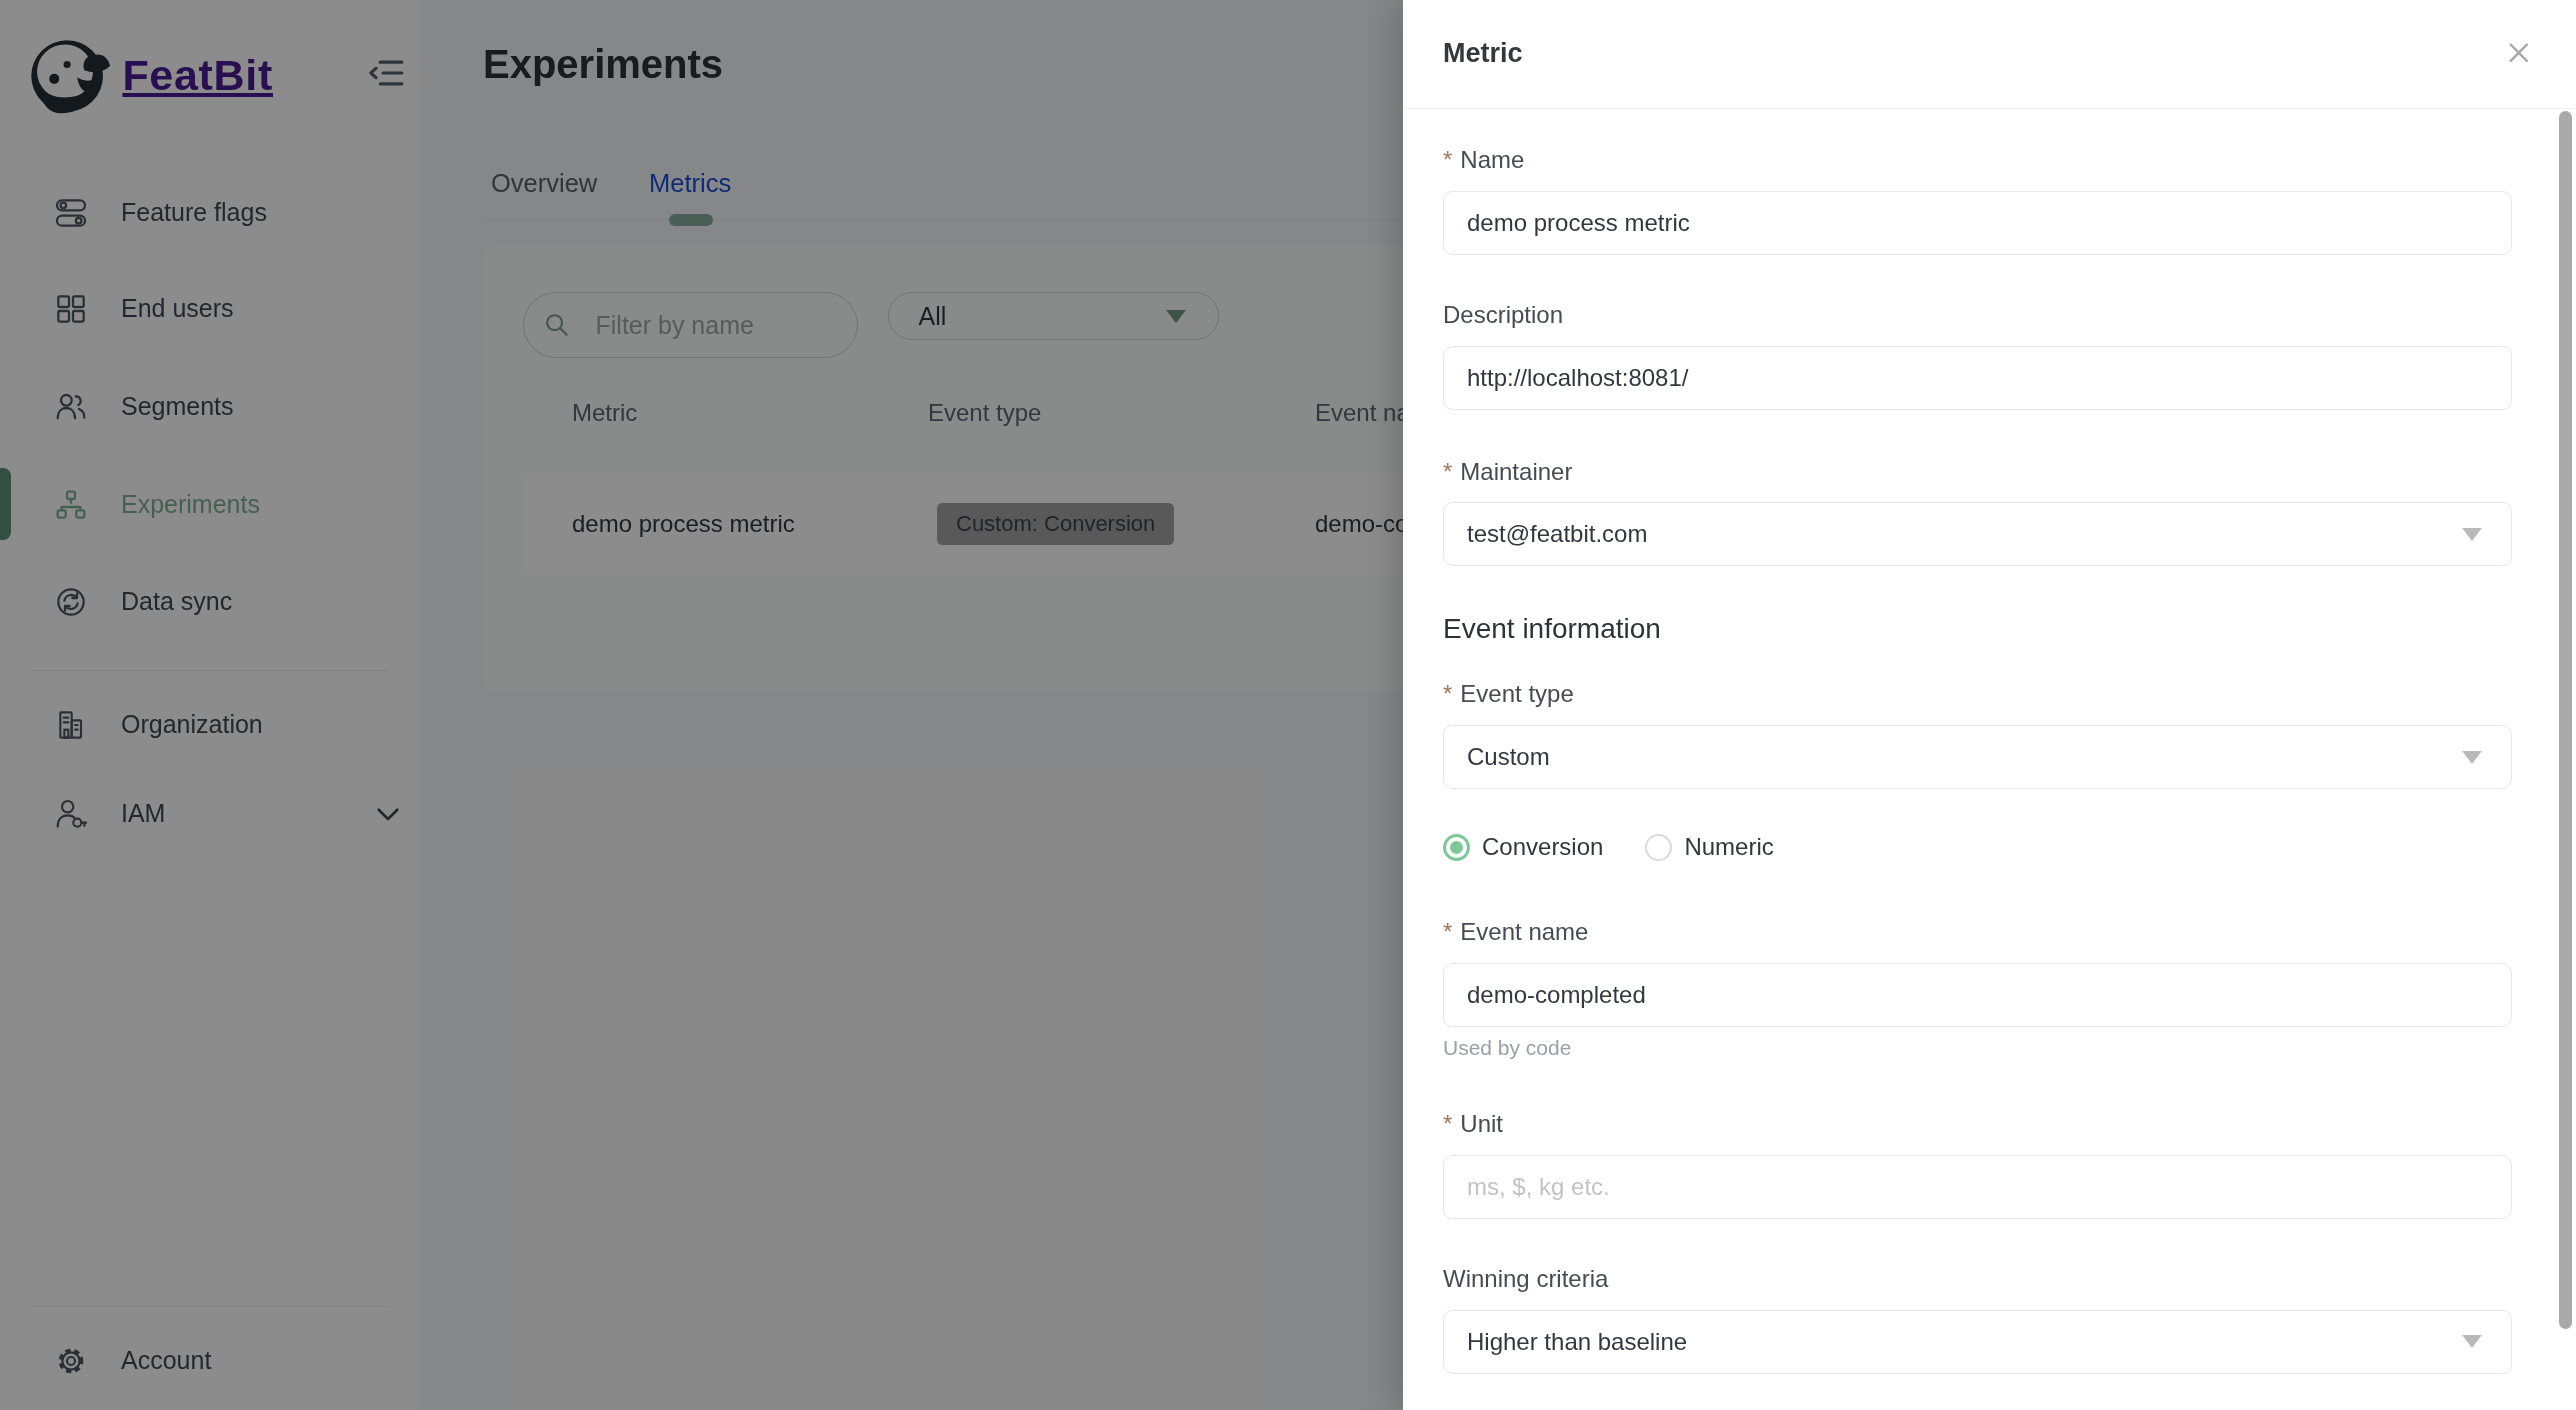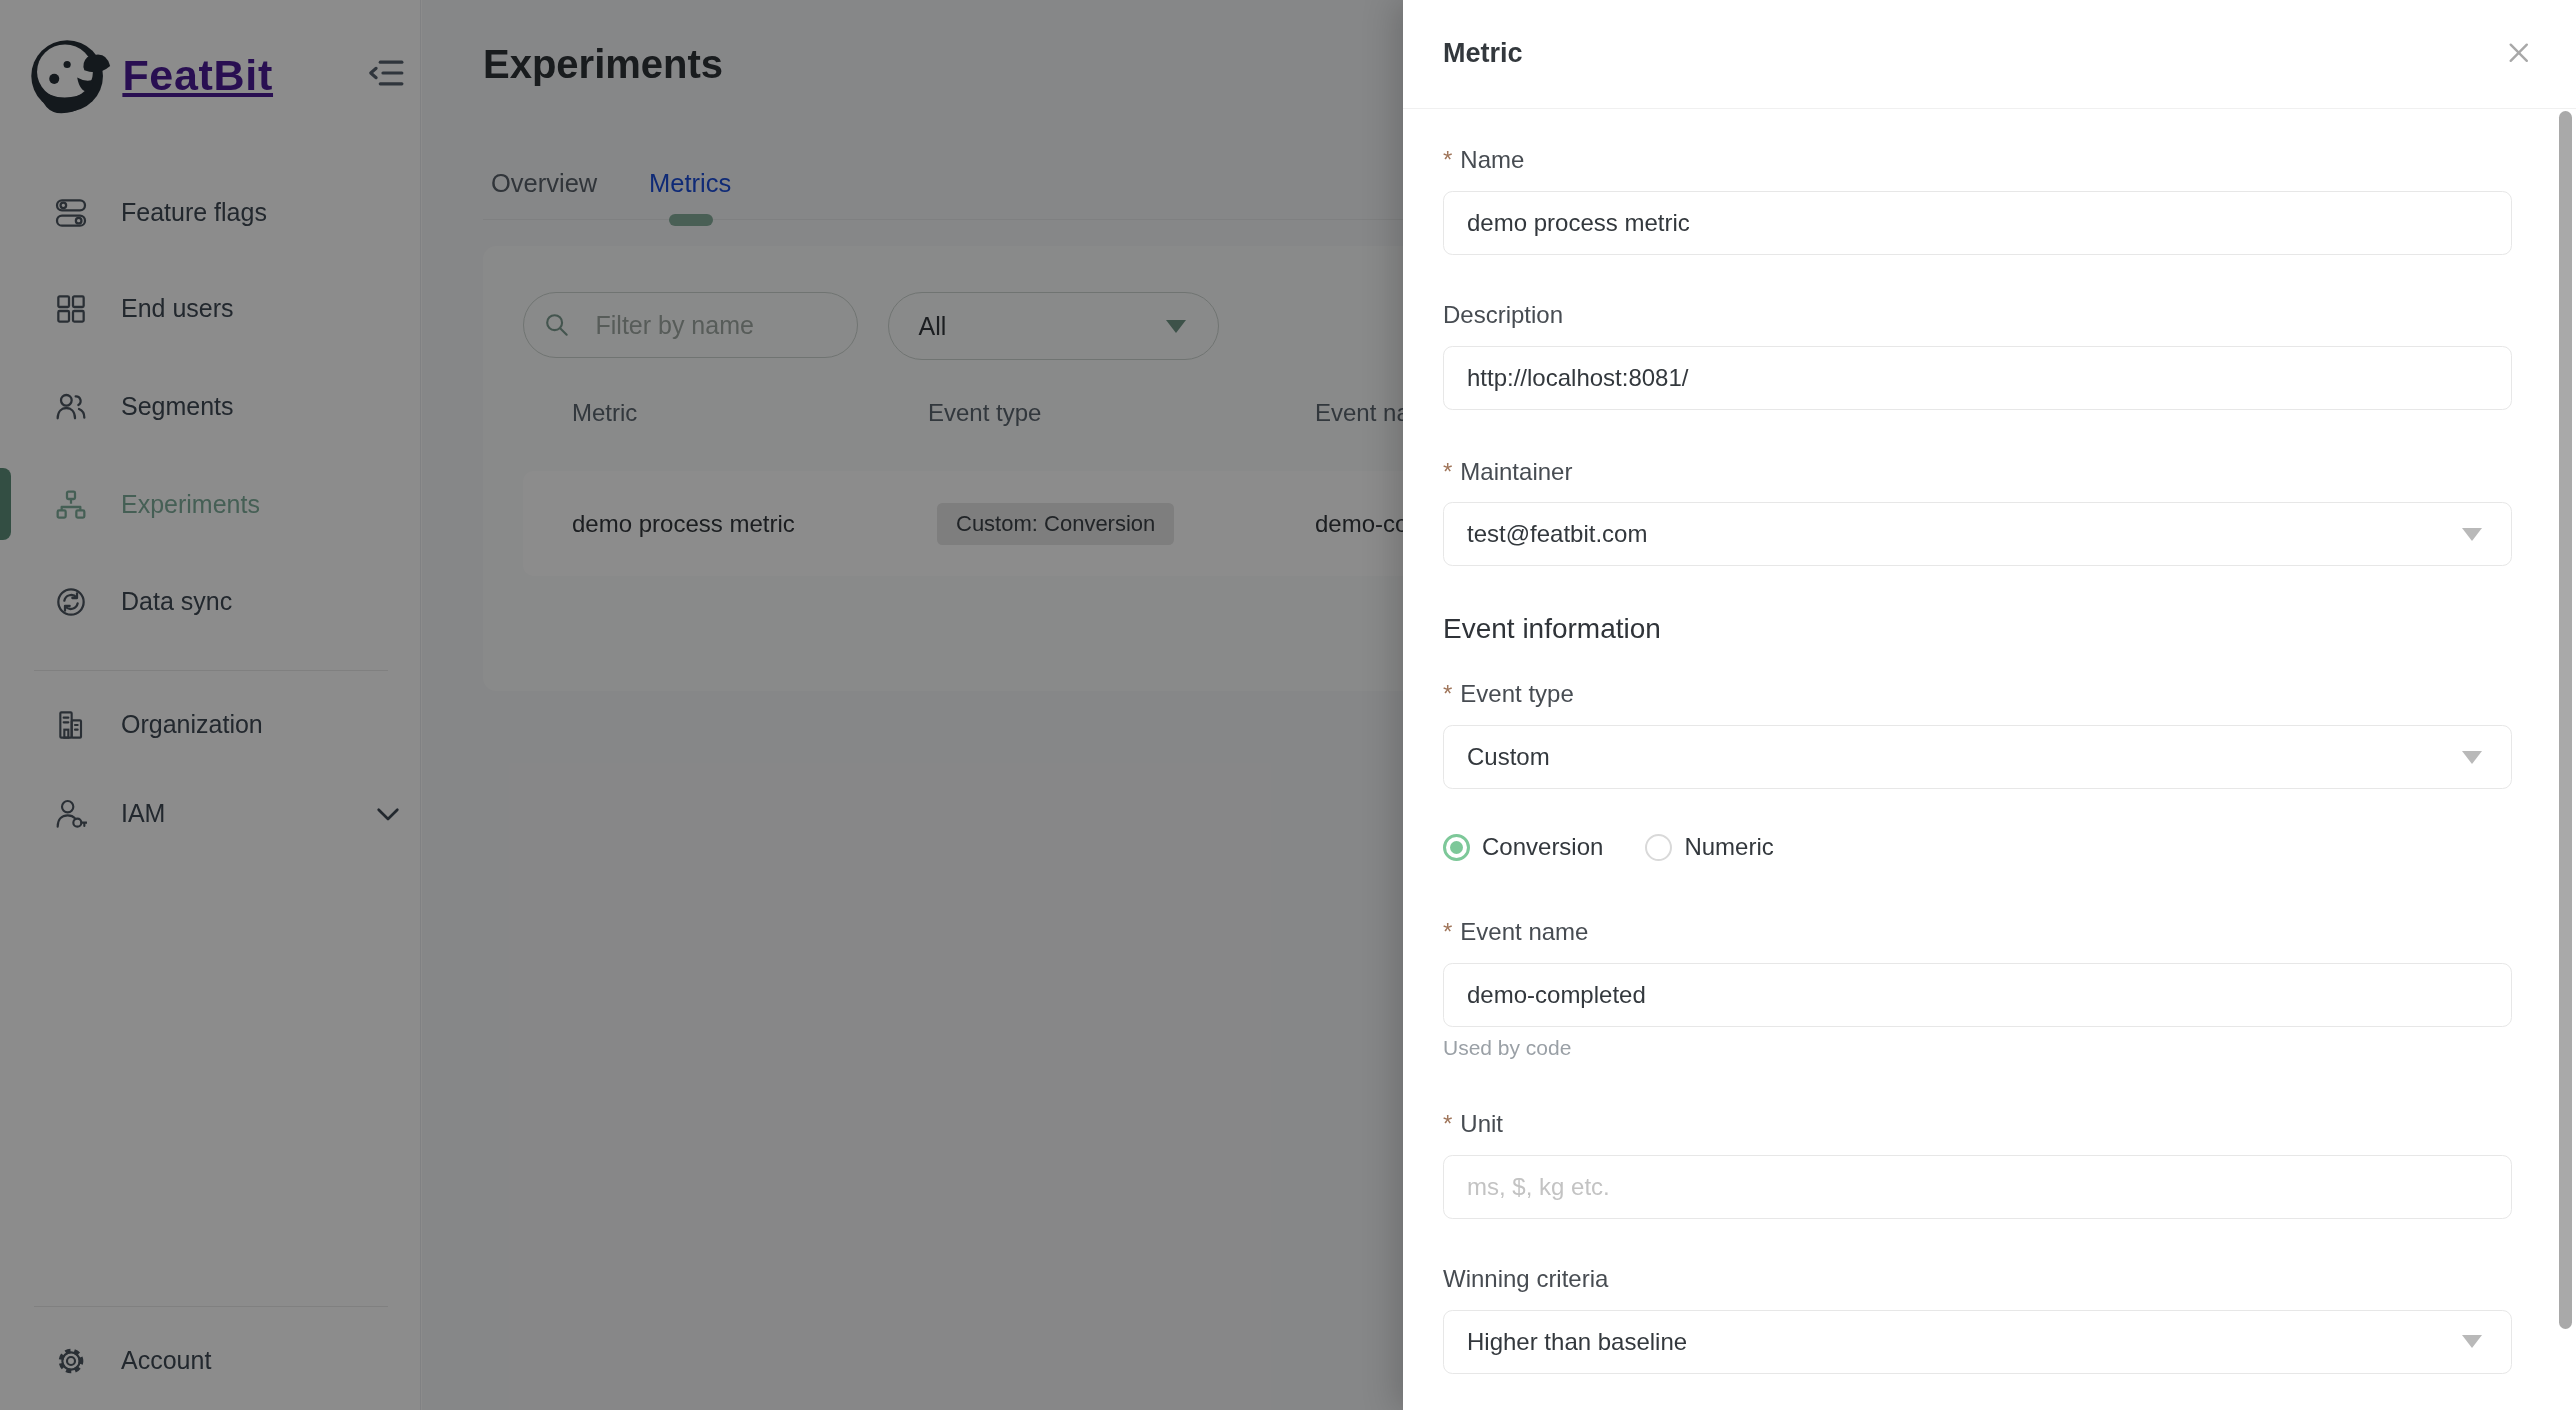--- a/index.html
+++ b/index.html
@@ -28,32 +28,32 @@
   .tabs { position:absolute; left:61px; top:160px; right:0; height:60px; border-bottom:1.3px solid #e7eaec; }
   .tab { position:absolute; top:9.4px; font-size:25.5px; cursor:pointer; }
   .tab.overview { left:8px; color:#59616a; }
   .tab.metrics { left:166px; color:#1d4ed8; font-weight:500; }
   .tab-pill { position:absolute; left:186px; bottom:-6.7px; width:44px; height:12px; border-radius:6px; background:#86ae9c; }
 
   .card { position:absolute; left:61px; top:246px; right:40px; height:445px; background:#fafbfb; border-radius:13.4px; }
   .filter-input { position:absolute; left:40px; top:46px; width:335px; height:66px; border:1.3px solid #ccd4d0; border-radius:34px; display:flex; align-items:center; }
   .filter-input svg { margin-left:20px; }
   .filter-placeholder { margin-left:26px; font-size:25px; color:#9fa8a3; }
-  .type-select { position:absolute; left:405px; top:46px; width:331px; height:68px; border:1.3px solid #ccd4d0; border-radius:34px; display:flex; align-items:center; cursor:pointer; }
+  .type-select { position:absolute; left:405px; top:46px; width:331px; height:48px; border:1.3px solid #ccd4d0; border-radius:34px; display:flex; align-items:center; cursor:pointer; }
   .type-select .val { margin-left:29.5px; font-size:25px; color:#33383d; }
   .caret { width:0; height:0; border-left:10.7px solid transparent; border-right:10.7px solid transparent; border-top:13.4px solid #b9b9b9; }
   .type-select .caret { position:absolute; right:32px; border-top-color:#6f9586; }
 
   .thead { position:absolute; left:0; top:153px; right:0; height:40px; }
   .th { position:absolute; font-size:24px; color:#5c6670; white-space:nowrap; }
   .th.c1 { left:89px; } .th.c2 { left:445px; } .th.c3 { left:832px; }
   .trow { position:absolute; left:40px; top:225px; right:-27px; height:105px; background:#fff; border-radius:10.7px; cursor:pointer; }
   .td { position:absolute; top:0; height:105px; display:flex; align-items:center; font-size:24px; color:#33383d; white-space:nowrap; }
   .td.c1 { left:49px; } .td.c2 { left:414px; } .td.c3 { left:792px; }
-  .badge { background:#e5e5e5; border-radius:5.4px; height:42px; line-height:42px; padding:0 19px; font-size:22px; color:#3c4248; }
+  .badge { background:#a3a3a3; border-radius:5.4px; height:42px; line-height:42px; padding:0 19px; font-size:22px; color:#3c4248; }
 
   
   .overlay { position:absolute; left:0; top:0; width:1403px; height:1411px; background:rgba(0,0,0,0.45); z-index:40; }
 
   
   .drawer { position:absolute; left:1403px; top:0; right:0; bottom:0; background:#fff; z-index:50; box-shadow:-8px 0 32px rgba(0,0,0,0.18); }
   .drawer-header { position:absolute; left:0; top:0; right:0; height:109px; border-bottom:1.3px solid #f0f0f0; }
   .drawer-title { position:absolute; left:40px; top:38px; font-size:27px; font-weight:600; color:#33383d; }
   .close-btn { position:absolute; right:43px; top:38px; width:29.5px; height:29.5px; cursor:pointer; }
   .drawer-body { position:absolute; left:40px; top:109px; width:1069px; }

